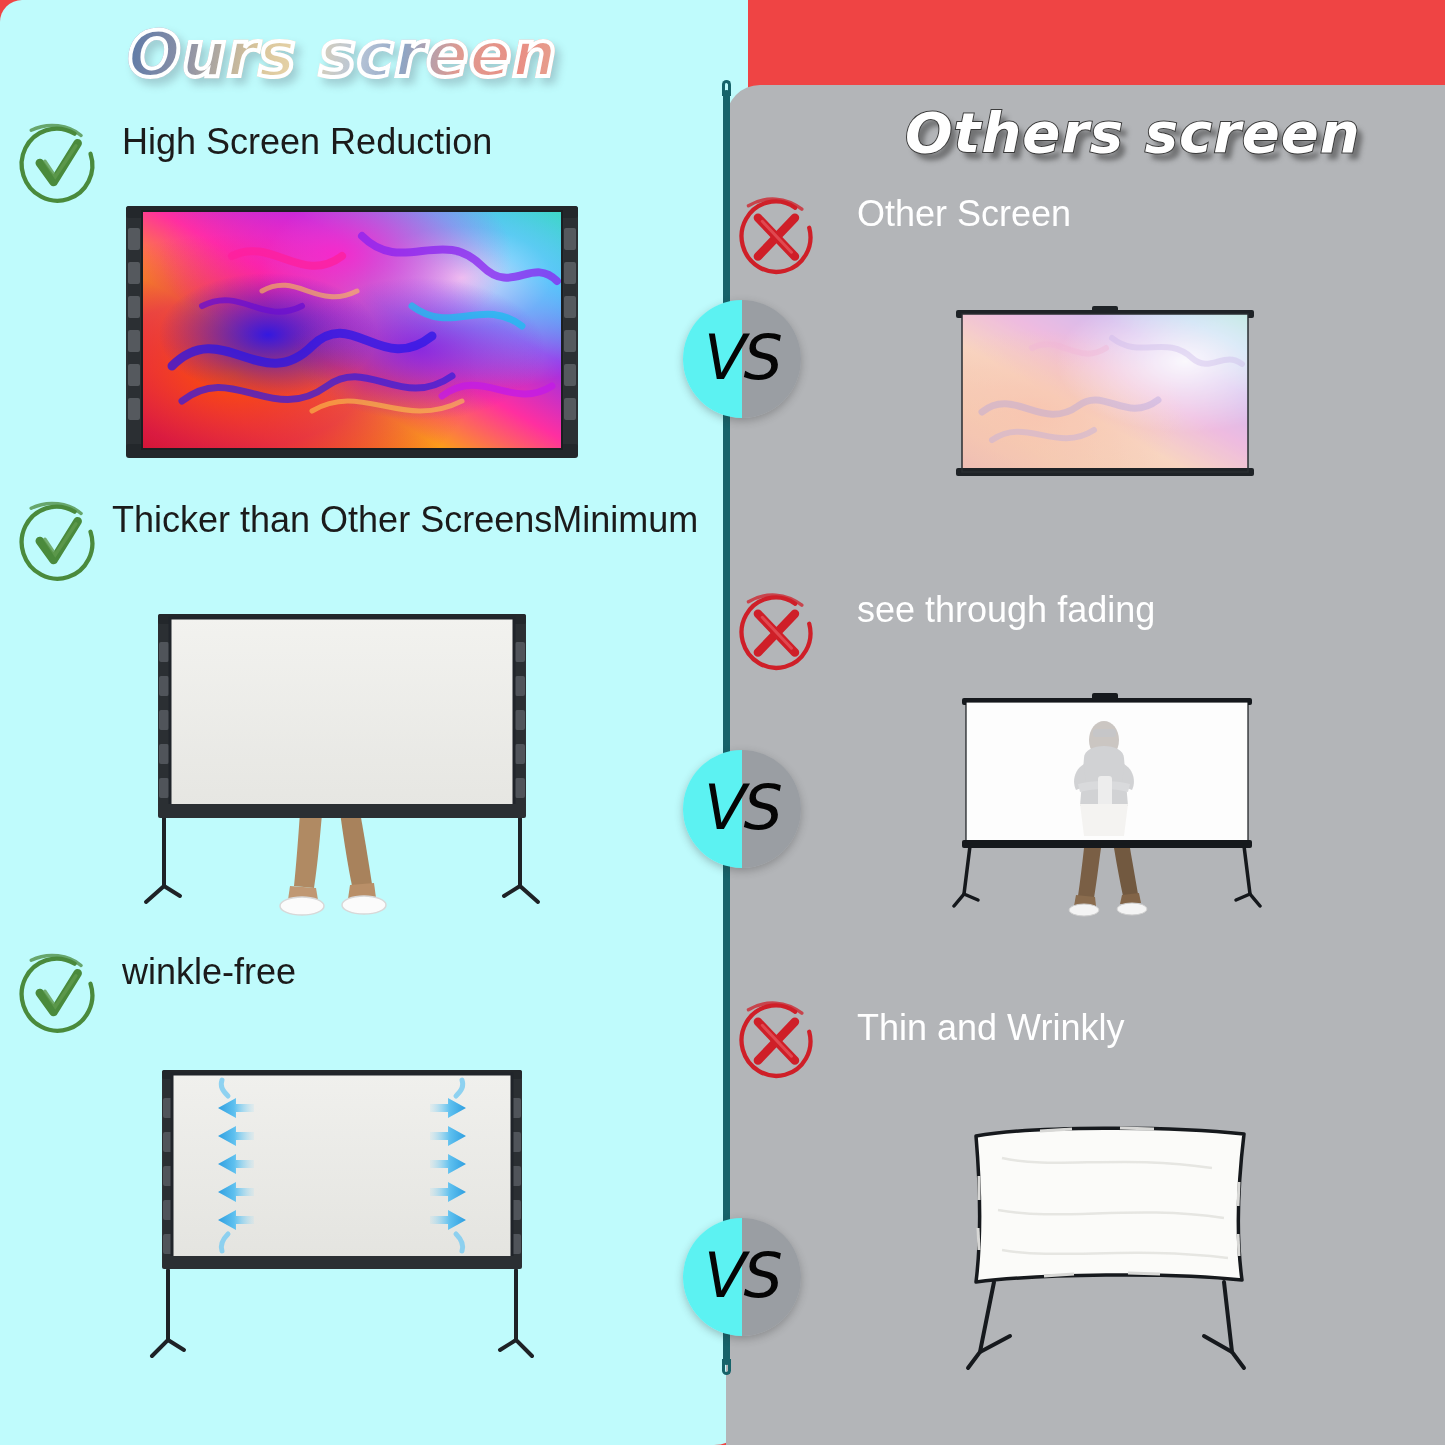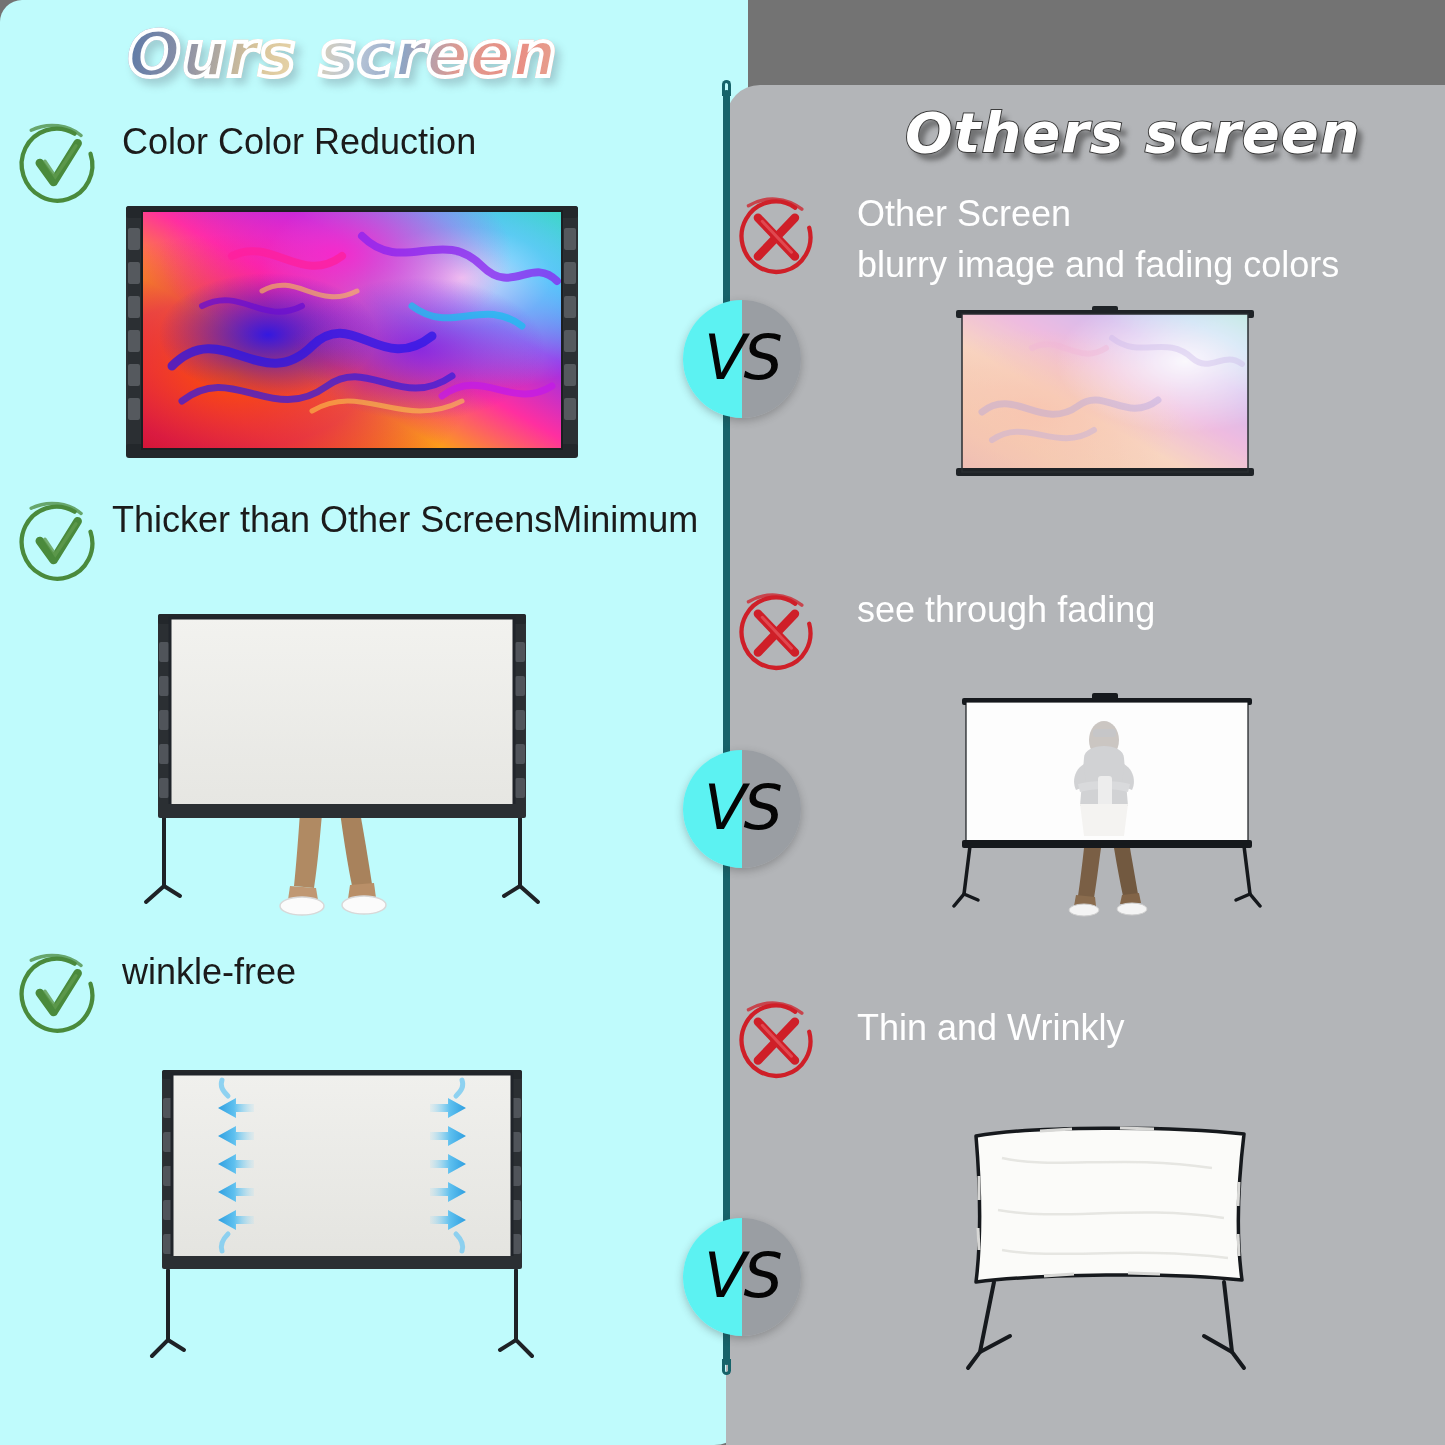--- a/index.html
+++ b/index.html
@@ -1,18 +1,18 @@
 <!DOCTYPE html>
 <html><head>
 <meta charset="utf-8">
 <style>
   html,body{margin:0;padding:0;background:#fff;}
   body{width:1445px;height:1445px;font-family:"Liberation Sans",sans-serif;overflow:hidden;}
 
-  #stage{position:relative;width:1445px;height:1445px;background:#737373;}
+  #stage{position:relative;width:1445px;height:1445px;background:#ef4444;}
 
   
   .panel-left{
     position:absolute;left:0;top:0;width:748px;height:1445px;
     background:#bffbfc;
     border-radius:22px 0 34px 0;
   }
   .panel-right{
     position:absolute;left:726px;top:85px;width:719px;height:1360px;
     background:#b3b5b8;
@@ -50,21 +50,21 @@
     paint-order:stroke fill;
     text-shadow:6px 7px 5px rgba(60,60,60,.55);
     white-space:nowrap;
   }
 
   
   .feat{position:absolute;}
   .feat .lines{position:absolute;left:108px;top:-4px;white-space:nowrap;}
   .feat .line{font-size:36px;line-height:51px;color:#1b1b1b;font-family:"Liberation Sans",sans-serif;}
   .feat-right .line{color:#ffffff;}
-  .feat-right .lines{left:124px;}
+  .feat-right .lines{left:124px;text-align:center;}
 
   
   .mark{position:absolute;width:86px;height:86px;left:0;top:0;}
   .mark svg{width:100%;height:100%;display:block;}
 
   
   .screen-wrap{position:absolute;}
   .screen-wrap svg{display:block;}
 
   
@@ -93,21 +93,21 @@
   <div class="feat" style="left:14px;top:120px;">
     <div class="mark">
       <svg viewBox="0 0 100 100">
         <ellipse cx="50" cy="52" rx="41" ry="42" fill="none" stroke="#4a8a3c" stroke-width="5" stroke-linecap="round" stroke-dasharray="230 40" transform="rotate(-18 50 52)"></ellipse>
         <path d="M20 12 C40 2 64 6 78 18" fill="none" stroke="#4a8a3c" stroke-width="4" stroke-linecap="round" opacity=".75"></path>
         <path d="M30 50 L46 72 L74 27" fill="none" stroke="#4a8a3c" stroke-width="10" stroke-linecap="round" stroke-linejoin="round"></path>
         <path d="M36 48 L48 66 L72 30" fill="none" stroke="#5f9a4e" stroke-width="4" stroke-linecap="round" opacity=".8"></path>
       </svg>
     </div>
     <div class="lines">
-      <div class="line">Color Color Reduction</div>
+      <div class="line">High Screen Reduction</div>
     </div>
   </div>
 
   <div class="screen-wrap" style="left:112px;top:196px;">
     <svg width="480" height="290" viewBox="0 0 480 290">
       <defs>
         <linearGradient id="vivA" x1="0" y1="1" x2="1" y2="0">
           <stop offset="0%" stop-color="#c8161b"></stop>
           <stop offset="18%" stop-color="#f05a14"></stop>
           <stop offset="36%" stop-color="#fb9c1a"></stop>
@@ -335,21 +335,20 @@
       <svg viewBox="0 0 100 100">
         <ellipse cx="50" cy="52" rx="40" ry="41" fill="none" stroke="#cf1f28" stroke-width="5" stroke-linecap="round" stroke-dasharray="225 42" transform="rotate(-15 50 52)"></ellipse>
         <path d="M18 16 C38 4 62 6 80 20" fill="none" stroke="#cf1f28" stroke-width="4" stroke-linecap="round" opacity=".75"></path>
         <path d="M29 30 L72 75" fill="none" stroke="#cf1f28" stroke-width="10" stroke-linecap="round"></path>
         <path d="M72 30 L29 75" fill="none" stroke="#cf1f28" stroke-width="10" stroke-linecap="round"></path>
         <path d="M34 34 L68 70" fill="none" stroke="#e4535a" stroke-width="3.5" stroke-linecap="round" opacity=".8"></path>
       </svg>
     </div>
     <div class="lines">
       <div class="line">Other Screen</div>
-      <div class="line">blurry image and fading colors</div>
     </div>
   </div>
 
   <div class="screen-wrap" style="left:952px;top:302px;">
     <svg width="306" height="188" viewBox="0 0 306 188">
       <defs>
         <linearGradient id="fadeA" x1="0" y1="1" x2="1" y2="0">
           <stop offset="0%" stop-color="#e8a8a0"></stop>
           <stop offset="20%" stop-color="#f2bfa0"></stop>
           <stop offset="40%" stop-color="#f6c9b0"></stop>

